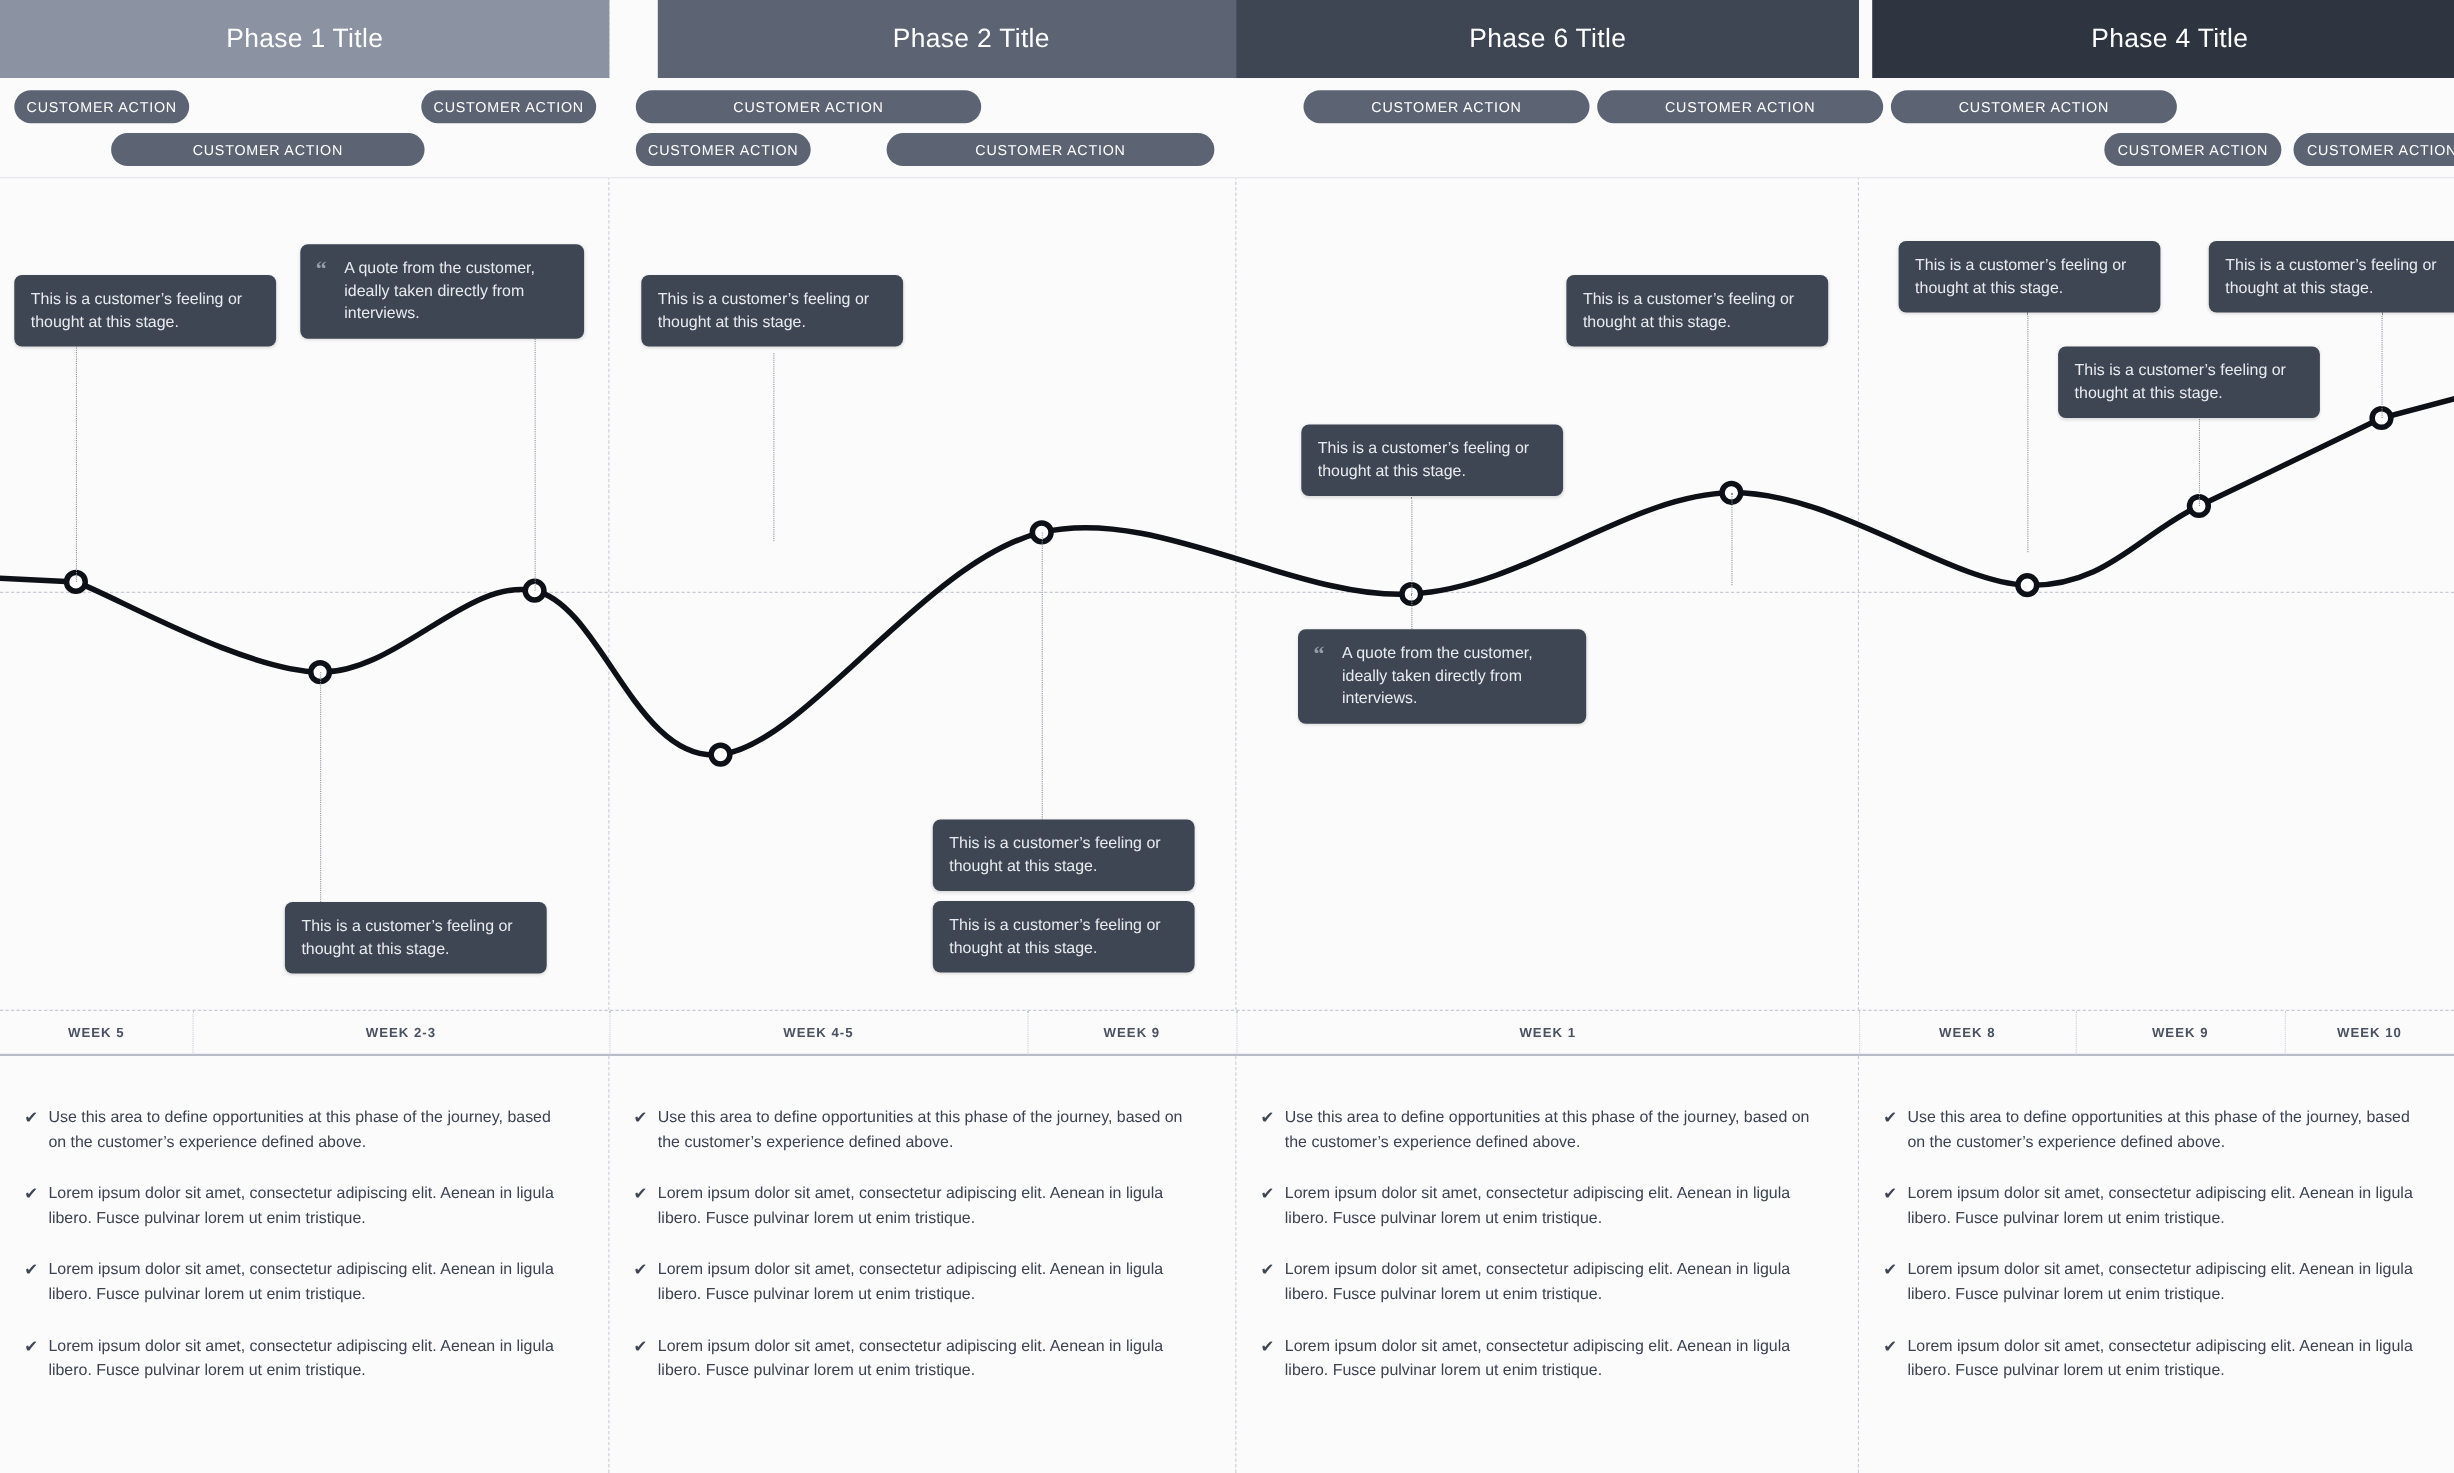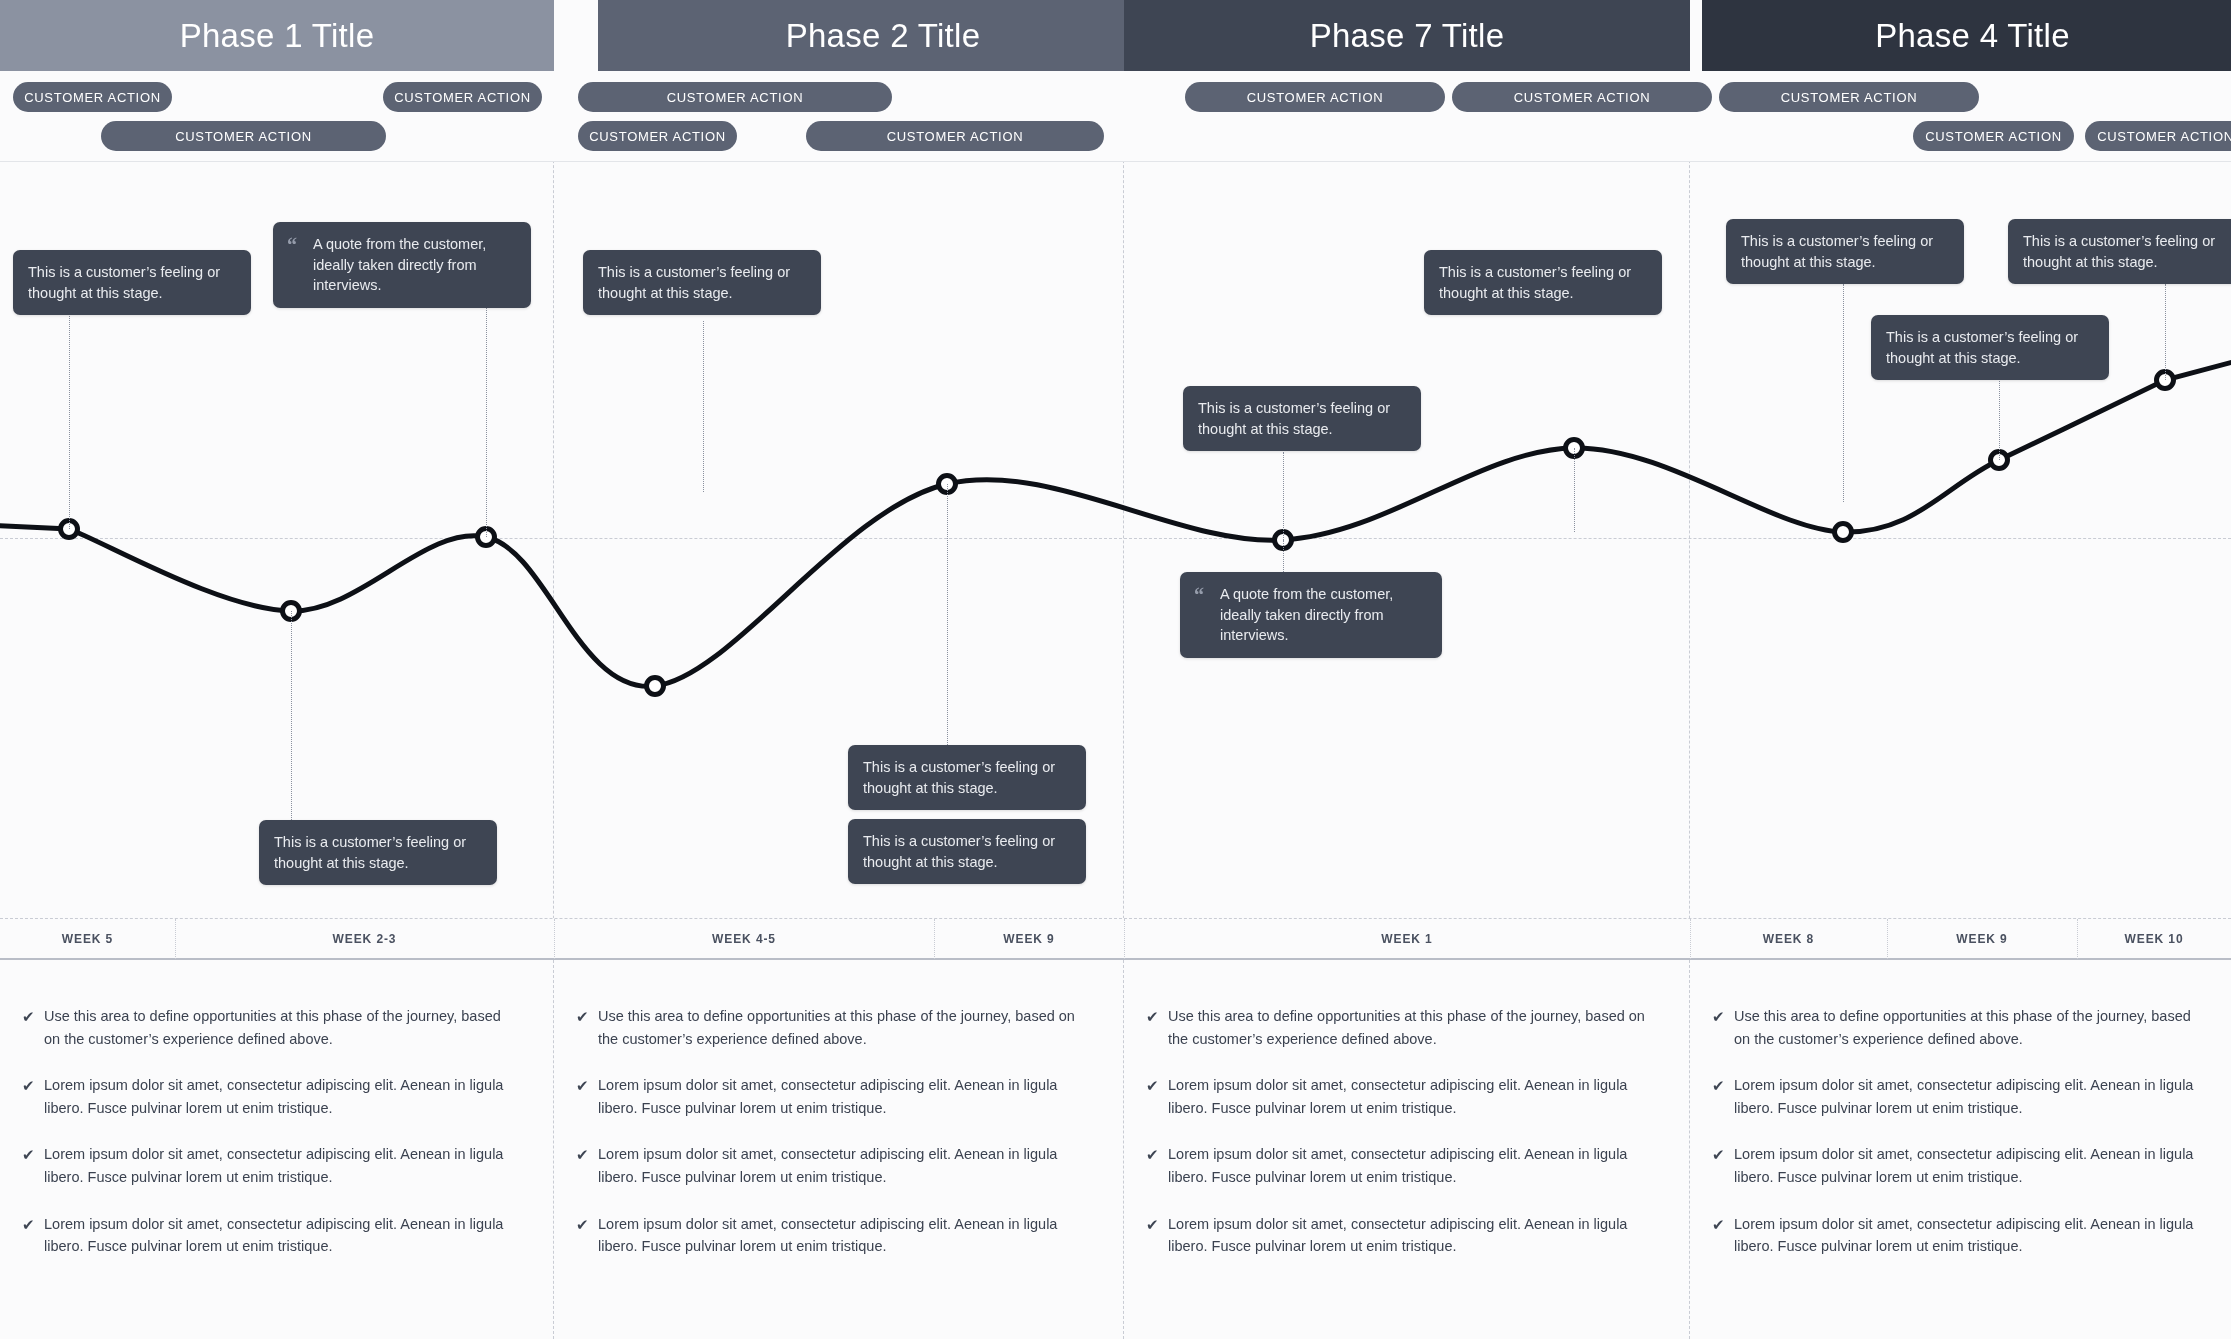--- a/index.html
+++ b/index.html
@@ -32,21 +32,21 @@
 
   
   .phase-header {
     position: absolute;
     top: 0;
     height: 71px;
     display: flex;
     align-items: center;
     justify-content: center;
     color: #ffffff;
-    font-size: 33px;
+    font-size: 24px;
     font-weight: 400;
     letter-spacing: 0.3px;
     white-space: nowrap;
   }
 
   
   .actions-band {
     position: absolute;
     top: 71px;
     left: 0;
@@ -201,21 +201,21 @@
   <div id="phase-cols">
       <div class="phase-col" style="left: 0px; width: 554px;"></div>
       <div class="phase-col" style="left: 554px; width: 570px;"></div>
       <div class="phase-col" style="left: 1124px; width: 566px;"></div>
       <div class="phase-col last" style="left: 1690px; width: 541px;"></div>
     </div>
 
   <div id="phase-headers">
       <div class="phase-header" style="left: 0px; width: 554px; background: rgb(139, 146, 161);">Phase 1 Title</div>
       <div class="phase-header" style="left: 554px; width: 570px; background: rgb(92, 99, 115); margin-left: 44px;">Phase 2 Title</div>
-      <div class="phase-header" style="left: 1124px; width: 566px; background: rgb(62, 69, 83);">Phase 7 Title</div>
+      <div class="phase-header" style="left: 1124px; width: 566px; background: rgb(62, 69, 83);">Phase 6 Title</div>
       <div class="phase-header" style="left: 1690px; width: 541px; background: rgb(46, 52, 64); margin-left: 12px;">Phase 4 Title</div>
     </div>
 
   <div class="actions-band">
     <div id="actions">
         <div class="action-pill" style="left: 13px; top: 11px; width: 159px;">CUSTOMER ACTION</div>
         <div class="action-pill" style="left: 383px; top: 11px; width: 159px;">CUSTOMER ACTION</div>
         <div class="action-pill" style="left: 101px; top: 50px; width: 285px;">CUSTOMER ACTION</div>
         <div class="action-pill" style="left: 578px; top: 11px; width: 314px;">CUSTOMER ACTION</div>
         <div class="action-pill" style="left: 578px; top: 50px; width: 159px;">CUSTOMER ACTION</div>

